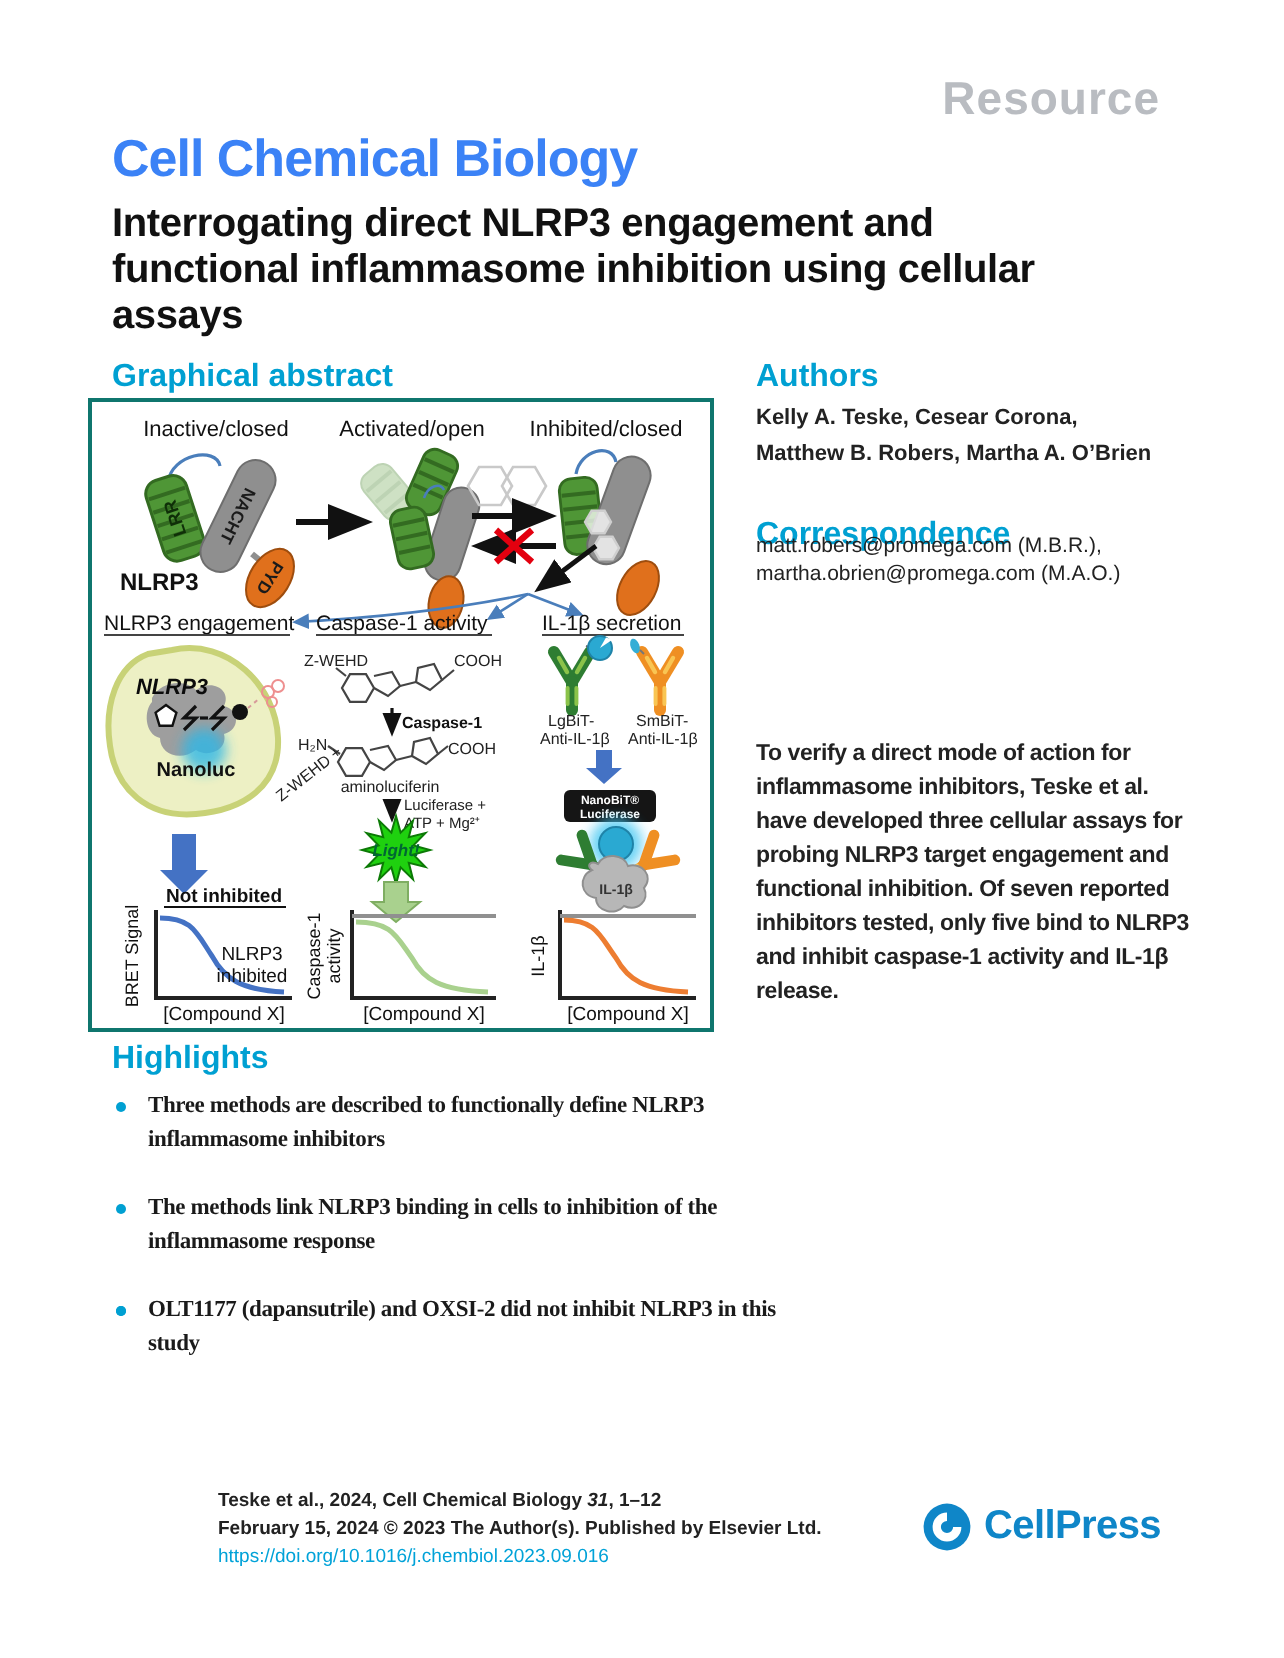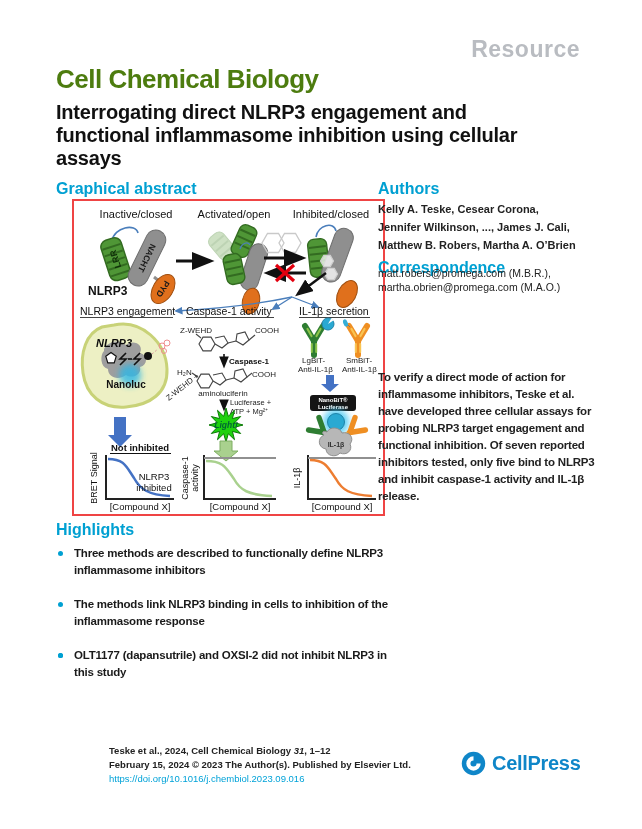--- a/index.html
+++ b/index.html
@@ -1,35 +1,35 @@
 <!DOCTYPE html>
 <html><head>
 <meta charset="utf-8">
 <style>
   html,body{margin:0;padding:0;background:#ffffff;}
   .page{position:relative;width:642px;height:829px;background:#fff;overflow:hidden;
         font-family:"Liberation Sans",sans-serif;color:#1a1a1a;}
   .abs{position:absolute;}
   .kicker{top:36px;right:62px;font-size:23px;font-weight:700;color:#b9bcc1;letter-spacing:.5px;}
-  .journal{left:56px;top:64px;font-size:26px;font-weight:700;color:#4d7c0f;letter-spacing:-.5px;}
+  .journal{left:56px;top:64px;font-size:26px;font-weight:700;color:#3b82f6;letter-spacing:-.5px;}
   .title{left:56px;top:101px;font-size:20px;font-weight:700;color:#111;line-height:23px;letter-spacing:-.2px;}
   .sec-head{font-size:16px;font-weight:700;color:#00a0d2;}
   .ga-head{left:56px;top:180px;}
-  .figure-box{left:72px;top:199px;width:309px;height:313px;border:2px solid #ef4444;background:#fff;}
+  .figure-box{left:44px;top:199px;width:309px;height:313px;border:2px solid #0f766e;background:#fff;}
   .rcol{left:378px;width:215px;}
   .authors-head{top:180px;}
   .author-lines{top:200px;font-size:11px;font-weight:700;line-height:18px;white-space:nowrap;color:#222;}
   .corr-head{top:259px;}
   .corr-lines{top:266px;font-size:10.5px;font-weight:400;line-height:14px;white-space:nowrap;color:#222;}
   .brief-head{top:314px;}
   .brief-text{top:334px;width:218px;font-size:11.5px;font-weight:700;line-height:17px;color:#222;letter-spacing:-.2px;margin-top:35px;}
   .hl-head{left:56px;top:521px;}
   .hl-list{left:56px;top:545px;width:340px;}
   .hl-item{position:relative;margin-bottom:17px;padding-left:18px;font-size:11.5px;font-weight:700;
-           line-height:17px;color:#1a1a1a;letter-spacing:-.2px;}
+           line-height:17px;color:#1a1a1a;letter-spacing:-.2px;font-family:Liberation Serif, serif;}
   .hl-dot{position:absolute;left:2px;top:6px;width:5px;height:5px;border-radius:50%;background:#00a0d2;}
   .footer{left:109px;top:744px;font-size:9.5px;font-weight:700;line-height:14px;color:#222;white-space:nowrap;}
   .footer .doi{color:#00a2d8;font-weight:400;}
   .cite-vol{font-style:italic;}
   .cellpress{left:460px;top:750px;display:flex;align-items:center;gap:5px;}
   .cellpress-text{font-size:20px;font-weight:700;color:#0f86c8;letter-spacing:-.3px;}
   svg{font-family:"Liberation Sans",sans-serif;}
 </style>
 </head>
 <body>
@@ -299,21 +299,20 @@
         <path d="M236,259 C252,259 254,267 262,278 C268,289 276,294 298,295" stroke="#ed7d31" stroke-width="2.5" fill="none"></path>
         <text x="226" y="277" font-size="9" text-anchor="middle" transform="rotate(-90 226 277)" fill="#111">IL-1β</text>
         <text x="268" y="309" font-size="9.5" text-anchor="middle" fill="#111">[Compound X]</text>
       </g>
     </svg>
   </div>
 
   <div class="abs rcol sec-head authors-head">Authors</div>
   <div class="abs rcol author-lines">
     <div>Kelly A. Teske, Cesear Corona,</div>
-    <div>Jennifer Wilkinson, ..., James J. Cali,</div>
     <div>Matthew B. Robers, Martha A. O’Brien</div>
   </div>
 
   <div class="abs rcol sec-head corr-head">Correspondence</div>
   <div class="abs rcol corr-lines">
     <div>matt.robers@promega.com (M.B.R.),</div>
     <div>martha.obrien@promega.com (M.A.O.)</div>
   </div>
 
   <div class="abs rcol brief-text">To verify a direct mode of action for inflammasome inhibitors, Teske et al. have developed three cellular assays for probing NLRP3 target engagement and functional inhibition. Of seven reported inhibitors tested, only five bind to NLRP3 and inhibit caspase-1 activity and IL-1β release.</div>

